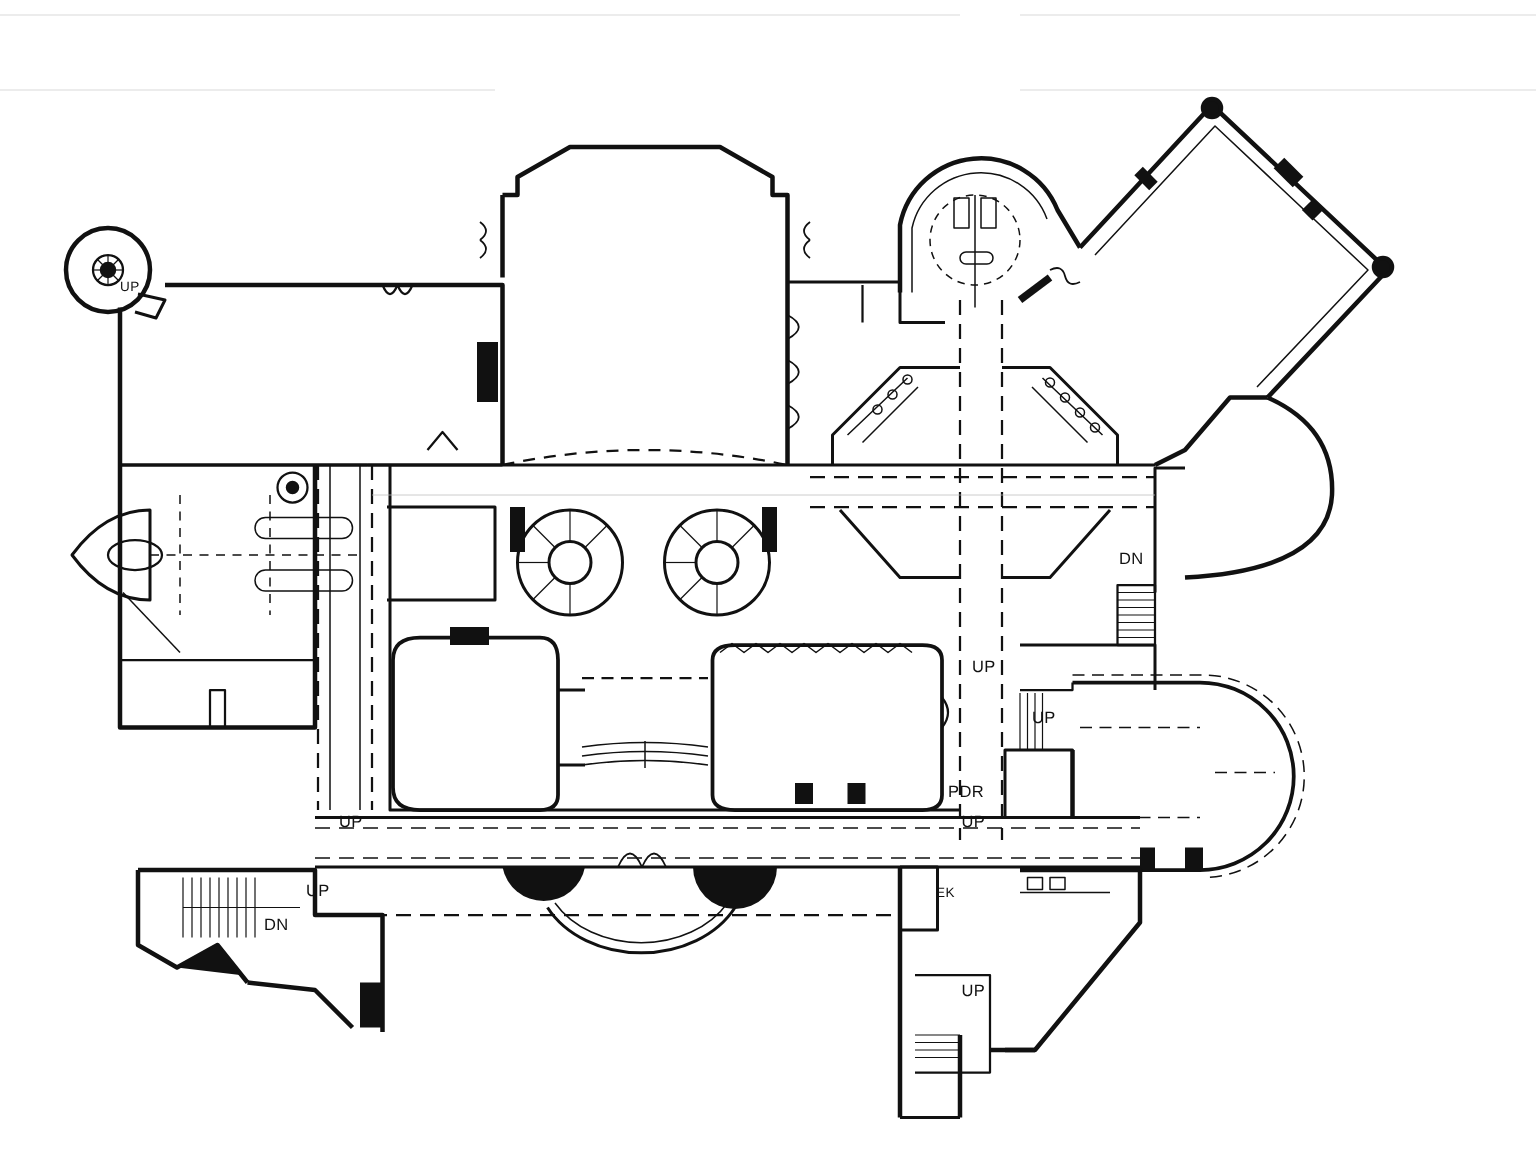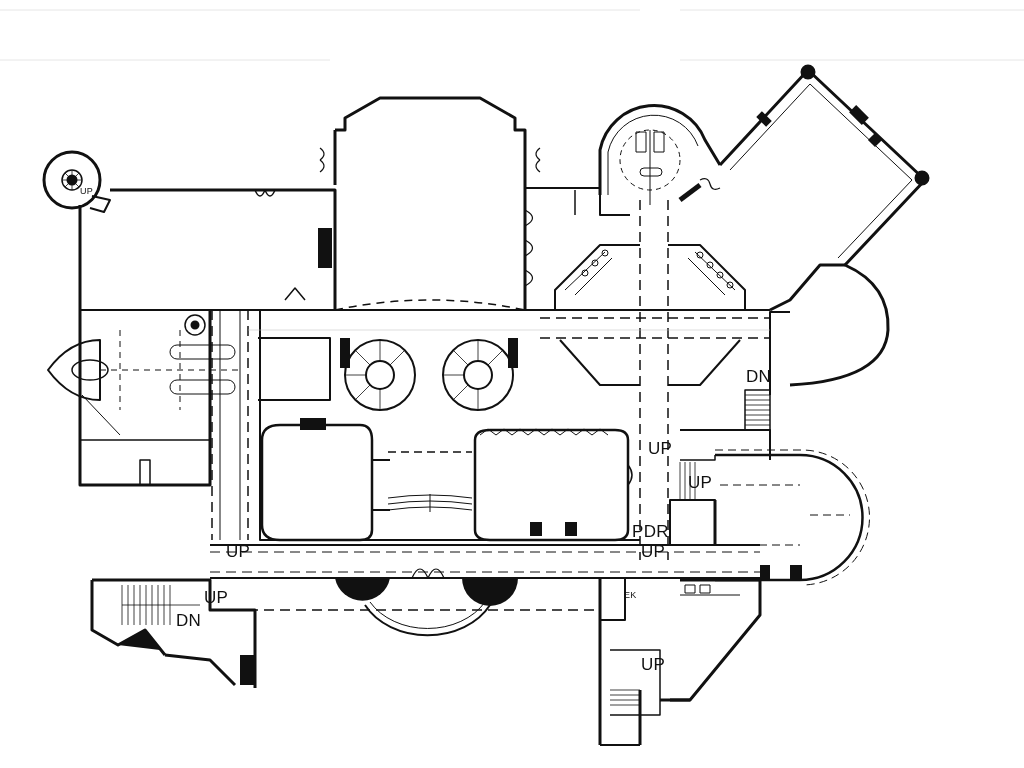--- a/index.html
+++ b/index.html
@@ -1,19 +1,19 @@
 <!DOCTYPE html>
 <html><head>
   <meta charset="utf-8">
   <style>
     html, body { margin: 0; padding: 0; background: #ffffff; }
     body { width: 1024px; height: 768px; overflow: hidden; position: relative;
            font-family: "Liberation Sans", sans-serif; }
     #plan { position: absolute; left: 0; top: 0; width: 1024px; height: 768px; }
-    .lbl { position: absolute; font-family: "Liberation Sans", sans-serif; font-size: 17px;
+    .lbl { position: absolute; font-family: "Liberation Sans", sans-serif; font-size: 11px;
            color: #111111; line-height: 1; letter-spacing: 0.3px; pointer-events: none; }
   </style>
 </head>
 <body>
 
 <svg id="plan" viewBox="0 0 1024 768" xmlns="http://www.w3.org/2000/svg">
   <g fill="none" stroke="#111" stroke-width="3" stroke-linejoin="round">
 
     <g stroke="#e6e6e6" stroke-width="1">
       <line x1="0" y1="10" x2="640" y2="10"></line>

